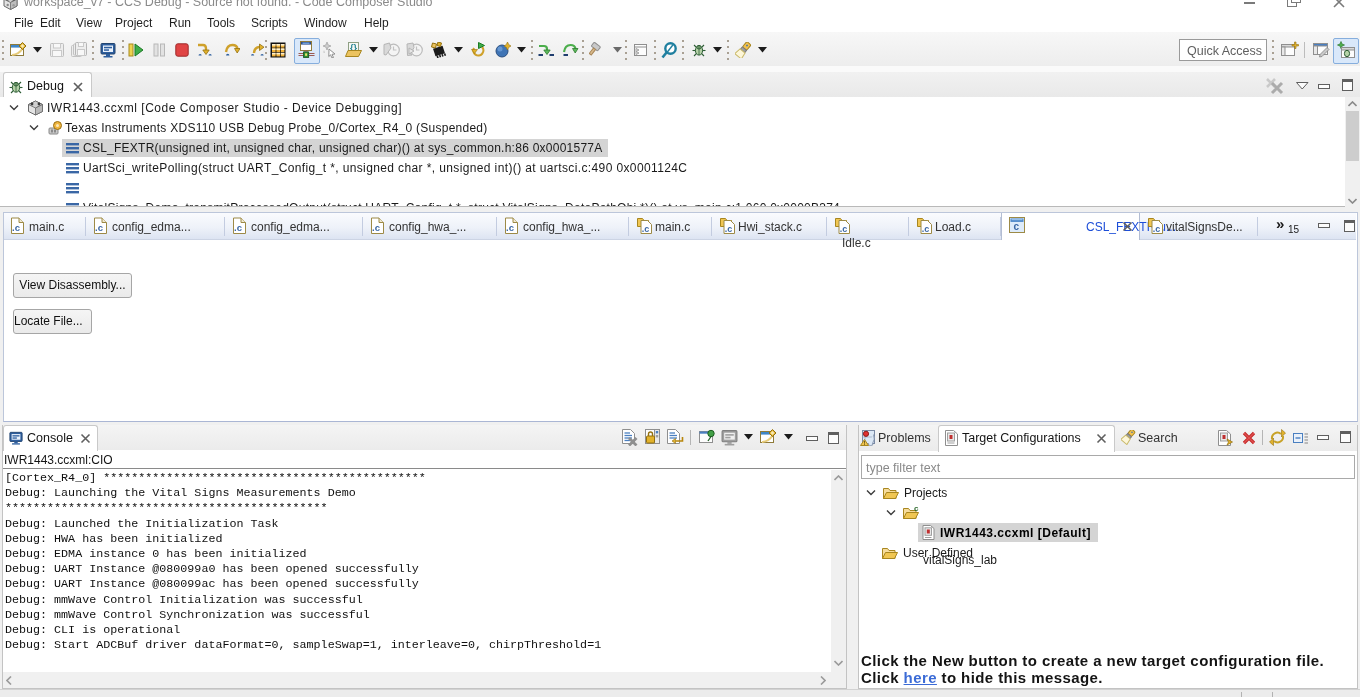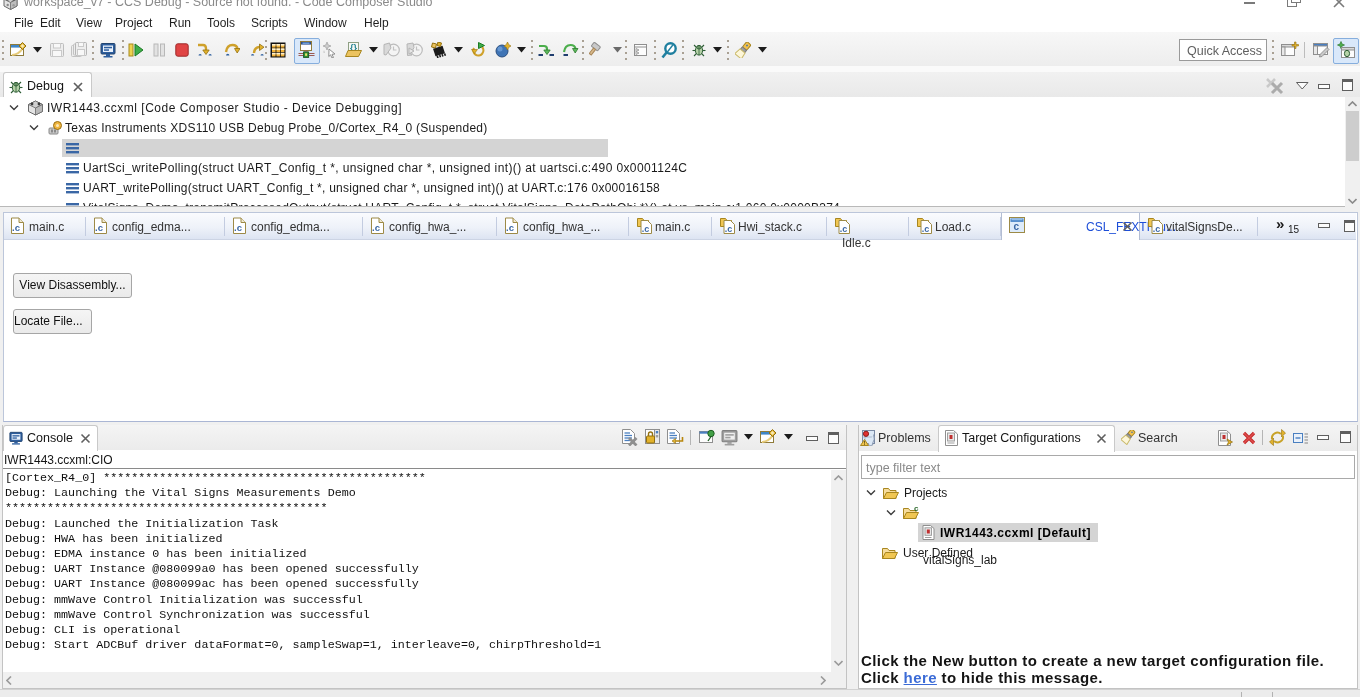--- a/index.html
+++ b/index.html
@@ -372,36 +372,36 @@
   </svg>
   <div class="abs" style="letter-spacing:0.25px;left:65px;top:121px;">Texas Instruments XDS110 USB Debug Probe_0/Cortex_R4_0 (Suspended)</div>
   <div class="abs" style="left:62px;top:139px;width:546px;height:18px;background:#d4d4d4;"></div>
   <svg class="abs" style="left:66px;top:142px;" width="13" height="12">
       <g fill="#3a67a5">
         <rect x="0" y="1" width="13" height="2.4"></rect>
         <rect x="0" y="5" width="13" height="2.4"></rect>
         <rect x="0" y="9" width="13" height="2.4"></rect>
       </g>
     </svg>
+  <div class="abs" style="letter-spacing:0.25px;left:83px;top:141px;">CSL_FEXTR(unsigned int, unsigned char, unsigned char)() at sys_common.h:86 0x0001577A</div>
   <svg class="abs" style="left:66px;top:162px;" width="13" height="12">
       <g fill="#3a67a5">
         <rect x="0" y="1" width="13" height="2.4"></rect>
         <rect x="0" y="5" width="13" height="2.4"></rect>
         <rect x="0" y="9" width="13" height="2.4"></rect>
       </g>
     </svg>
   <div class="abs" style="letter-spacing:0.38px;left:83px;top:161px;">UartSci_writePolling(struct UART_Config_t *, unsigned char *, unsigned int)() at uartsci.c:490 0x0001124C</div>
   <svg class="abs" style="left:66px;top:182px;" width="13" height="12">
       <g fill="#3a67a5">
         <rect x="0" y="1" width="13" height="2.4"></rect>
         <rect x="0" y="5" width="13" height="2.4"></rect>
         <rect x="0" y="9" width="13" height="2.4"></rect>
       </g>
     </svg>
-  <div class="abs" style="letter-spacing:0.25px;left:83px;top:181px;">UART_writePolling(struct UART_Config_t *, unsigned char *, unsigned int)() at UART.c:176 0x00016158</div>
   <div class="abs" style="left:0;top:198px;width:1344px;height:8px;overflow:hidden;">
     <svg class="abs" style="left:66px;top:4px;" width="13" height="12">
         <g fill="#3a67a5">
           <rect x="0" y="1" width="13" height="2.4"></rect>
           <rect x="0" y="5" width="13" height="2.4"></rect>
           <rect x="0" y="9" width="13" height="2.4"></rect>
         </g>
       </svg>
     <div class="abs" style="letter-spacing:0.25px;left:83px;top:3px;">VitalSigns_Demo_transmitProcessedOutput(struct UART_Config_t *, struct VitalSigns_DataPathObj *)() at vs_main.c:1,060 0x0000B374</div>
   </div>

